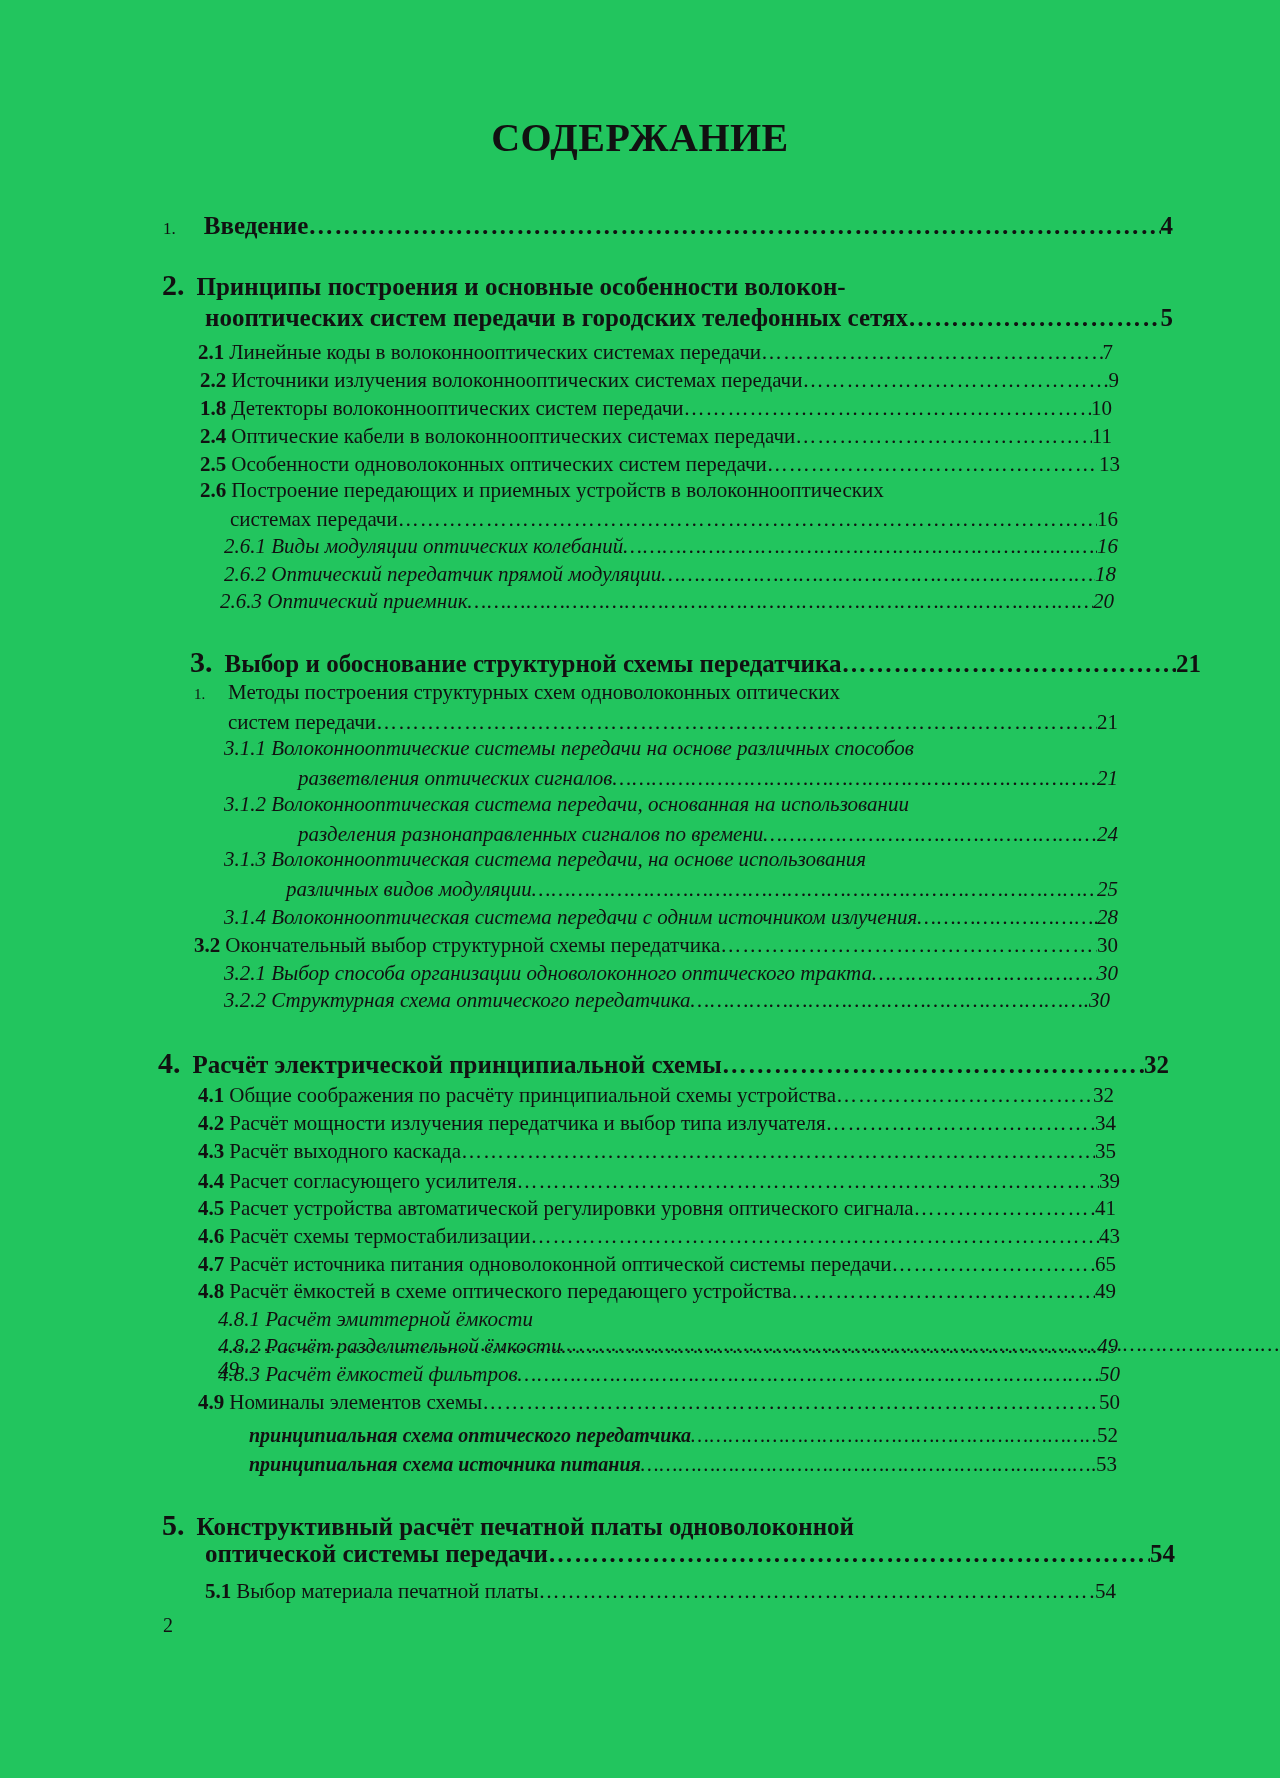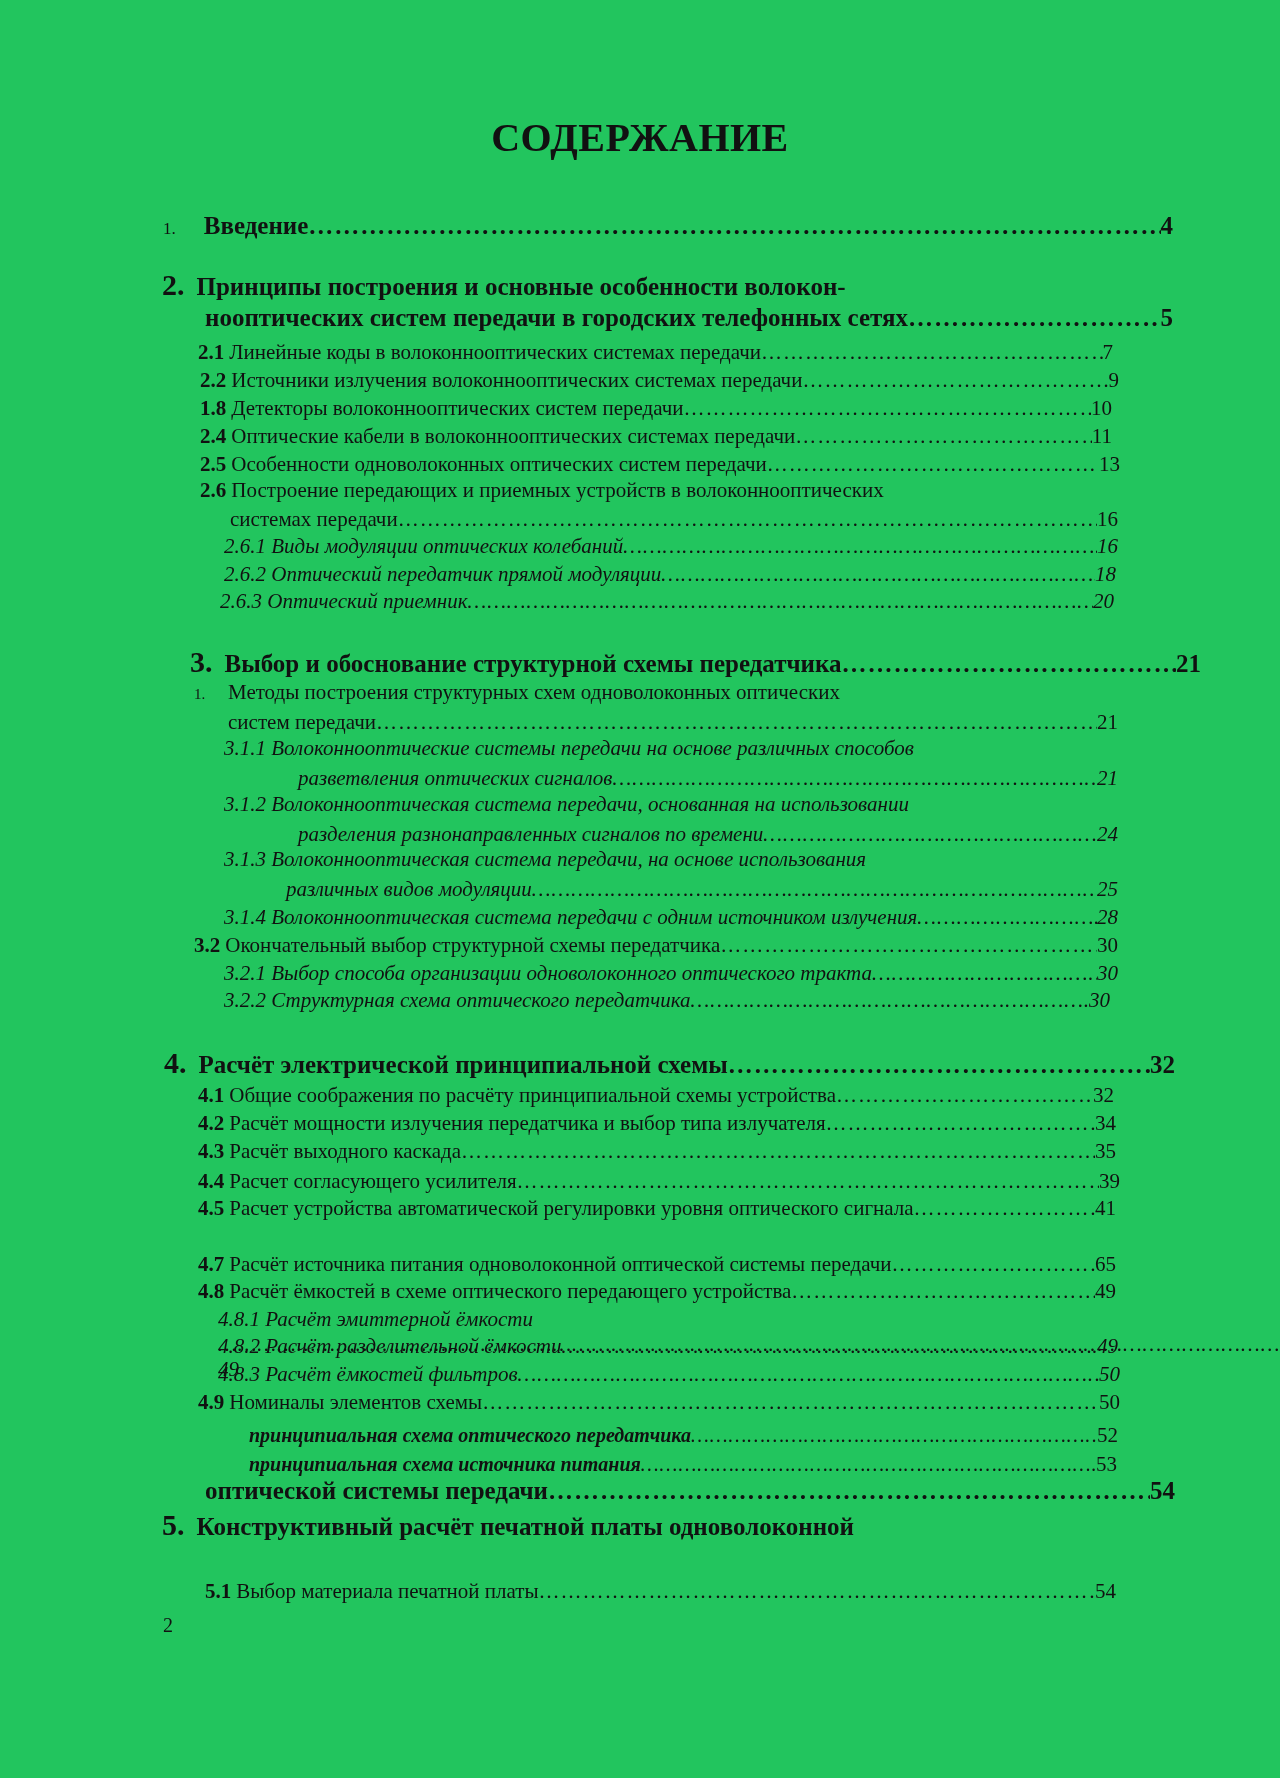--- a/index.html
+++ b/index.html
@@ -147,21 +147,21 @@
     <span class="text">3.2.1 Выбор способа организации одноволоконного оптического тракта</span>
     <span class="dots"></span>
     <span class="pg">30</span>
   </div>
   <div class="toc it" style="left:224px; top:988px; width:886px;">
     <span class="text">3.2.2 Структурная схема оптического передатчика</span>
     <span class="dots"></span>
     <span class="pg">30</span>
   </div>
 
-  <div class="toc h1" style="left:164px; top:1046px; width:1011px;">
+  <div class="toc h1" style="left:158px; top:1046px; width:1011px;">
     <span class="text"><span class="num">4.</span><span>Расчёт электрической принципиальной схемы</span></span>
     <span class="dots"></span>
     <span class="pg">32</span>
   </div>
   <div class="toc sub" style="left:198px; top:1083px; width:916px;">
     <span class="text"><span class="bnum">4.1</span><span>Общие соображения по расчёту принципиальной схемы устройства</span></span>
     <span class="dots"></span>
     <span class="pg">32</span>
   </div>
   <div class="toc sub" style="left:198px; top:1111px; width:918px;">
@@ -176,20 +176,25 @@
   </div>
   <div class="toc sub" style="left:198px; top:1169px; width:922px;">
     <span class="text"><span class="bnum">4.4</span><span>Расчет согласующего усилителя</span></span>
     <span class="dots"></span>
     <span class="pg">39</span>
   </div>
   <div class="toc sub" style="left:198px; top:1196px; width:918px;">
     <span class="text"><span class="bnum">4.5</span><span>Расчет устройства автоматической регулировки уровня оптического сигнала</span></span>
     <span class="dots"></span>
     <span class="pg">41</span>
+  </div>
+  <div class="toc sub" style="left:198px; top:1224px; width:922px;">
+    <span class="text"><span class="bnum">4.6</span><span>Расчёт схемы  термостабилизации</span></span>
+    <span class="dots"></span>
+    <span class="pg">43</span>
   </div>
   <div class="toc sub" style="left:198px; top:1252px; width:918px;">
     <span class="text"><span class="bnum">4.7</span><span>Расчёт источника питания одноволоконной оптической системы передачи</span></span>
     <span class="dots"></span>
     <span class="pg">65</span>
   </div>
   <div class="toc sub" style="left:198px; top:1279px; width:918px;">
     <span class="text"><span class="bnum">4.8</span><span>Расчёт ёмкостей в схеме оптического передающего устройства</span></span>
     <span class="dots"></span>
     <span class="pg">49</span>
@@ -221,21 +226,21 @@
   </div>
   <div class="toc bi" style="left:249px; top:1452px; width:868px;">
     <span class="text">принципиальная схема источника питания</span>
     <span class="dots" style="font-weight:normal;"></span>
     <span class="pg" style="font-weight:normal; font-style:normal; font-size:21px;">53</span>
   </div>
 
   <div class="line h1" style="left:162px; top:1510px;">
     <span class="num">5.</span><span>Конструктивный расчёт печатной платы одноволоконной</span>
   </div>
-  <div class="toc h1" style="left:205px; top:1477px; width:970px;">
+  <div class="toc h1" style="left:205px; top:1540px; width:970px;">
     <span class="text">оптической системы передачи</span>
     <span class="dots"></span>
     <span class="pg">54</span>
   </div>
   <div class="toc sub" style="left:205px; top:1579px; width:911px;">
     <span class="text"><span class="bnum">5.1</span><span>Выбор материала печатной платы</span></span>
     <span class="dots"></span>
     <span class="pg">54</span>
   </div>
 

